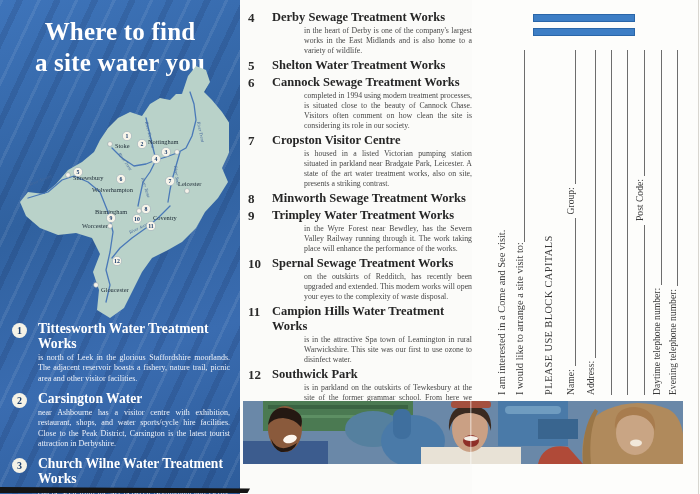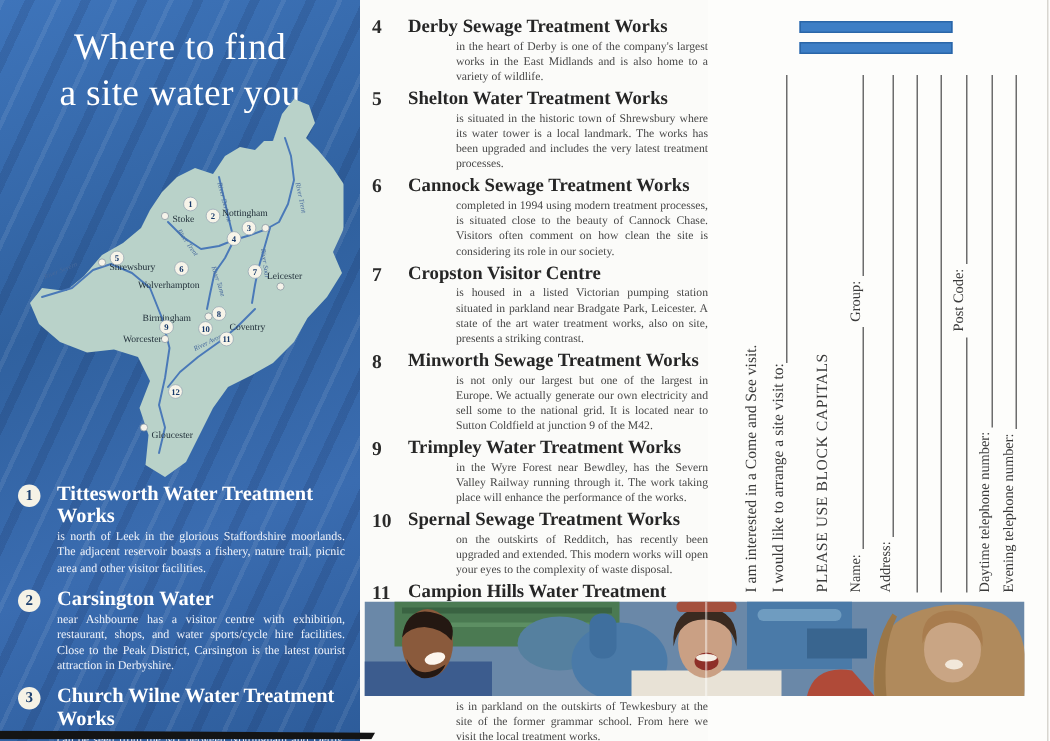--- a/index.html
+++ b/index.html
@@ -10,21 +10,21 @@
   
   .panel-left {
     position:absolute; left:0; top:0; width:240px; height:494px;
     background-color:#3466ab;
     background-image:
       repeating-linear-gradient(115deg, rgba(255,255,255,.08) 0 3px, rgba(255,255,255,0) 3px 15px, rgba(0,0,30,.10) 15px 21px, rgba(0,0,0,0) 21px 34px),
       linear-gradient(160deg,#3e74ba 0%, #30619f 40%, #3a6cb0 70%, #2d5c9a 100%);
     color:#fff;
   }
   .panel-title { position:absolute; left:0; top:16px; width:100%; text-align:center;
-    font-size:25px; line-height:1.25; font-weight:400; letter-spacing:.2px; }
+    font-size:25px; line-height:1.25; font-weight:700; letter-spacing:.2px; }
   .map-svg { position:absolute; left:14px; top:62px; }
   .map-region { fill:#b9d2c9; }
   .river { fill:none; stroke:#4a79b8; stroke-width:1.3; stroke-linecap:round; stroke-linejoin:round; }
   .river-label { font-size:4.6px; font-style:italic; fill:#46699c; }
   .city-dot { fill:#f6f3ea; stroke:#8896a0; stroke-width:.5; }
   .city-label { font-size:6.4px; fill:#22303a; }
   .marker-circle { fill:#f7f4e9; stroke:#93a4b2; stroke-width:.5; }
   .marker-num { font-size:5.8px; font-weight:bold; fill:#173a6b; text-anchor:middle; }
 
   .l-sites { position:absolute; left:12px; top:322px; width:218px; }
@@ -187,36 +187,34 @@
 
   <div class="panel-middle">
     <div class="m-item">
       <span class="m-num">4</span>
       <h3>Derby Sewage Treatment Works</h3>
       <p>in the heart of Derby is one of the company's largest works in the East Midlands and is also home to a variety of wildlife.</p>
     </div>
     <div class="m-item">
       <span class="m-num">5</span>
       <h3>Shelton Water Treatment Works</h3>
-      <p>is situated in the historic town of Shrewsbury where its water tower is a local landmark. The works has been upgraded and includes the very latest treatment processes.</p>
     </div>
     <div class="m-item">
       <span class="m-num">6</span>
       <h3>Cannock Sewage Treatment Works</h3>
       <p>completed in 1994 using modern treatment processes, is situated close to the beauty of Cannock Chase. Visitors often comment on how clean the site is considering its role in our society.</p>
     </div>
     <div class="m-item">
       <span class="m-num">7</span>
       <h3>Cropston Visitor Centre</h3>
       <p>is housed in a listed Victorian pumping station situated in parkland near Bradgate Park, Leicester. A state of the art water treatment works, also on site, presents a striking contrast.</p>
     </div>
     <div class="m-item">
       <span class="m-num">8</span>
       <h3>Minworth Sewage Treatment Works</h3>
-      <p>is not only our largest but one of the largest in Europe. We actually generate our own electricity and sell some to the national grid. It is located near to Sutton Coldfield at junction 9 of the M42.</p>
     </div>
     <div class="m-item">
       <span class="m-num">9</span>
       <h3>Trimpley Water Treatment Works</h3>
       <p>in the Wyre Forest near Bewdley, has the Severn Valley Railway running through it. The work taking place will enhance the performance of the works.</p>
     </div>
     <div class="m-item">
       <span class="m-num">10</span>
       <h3>Spernal Sewage Treatment Works</h3>
       <p>on the outskirts of Redditch, has recently been upgraded and extended. This modern works will open your eyes to the complexity of waste disposal.</p>

